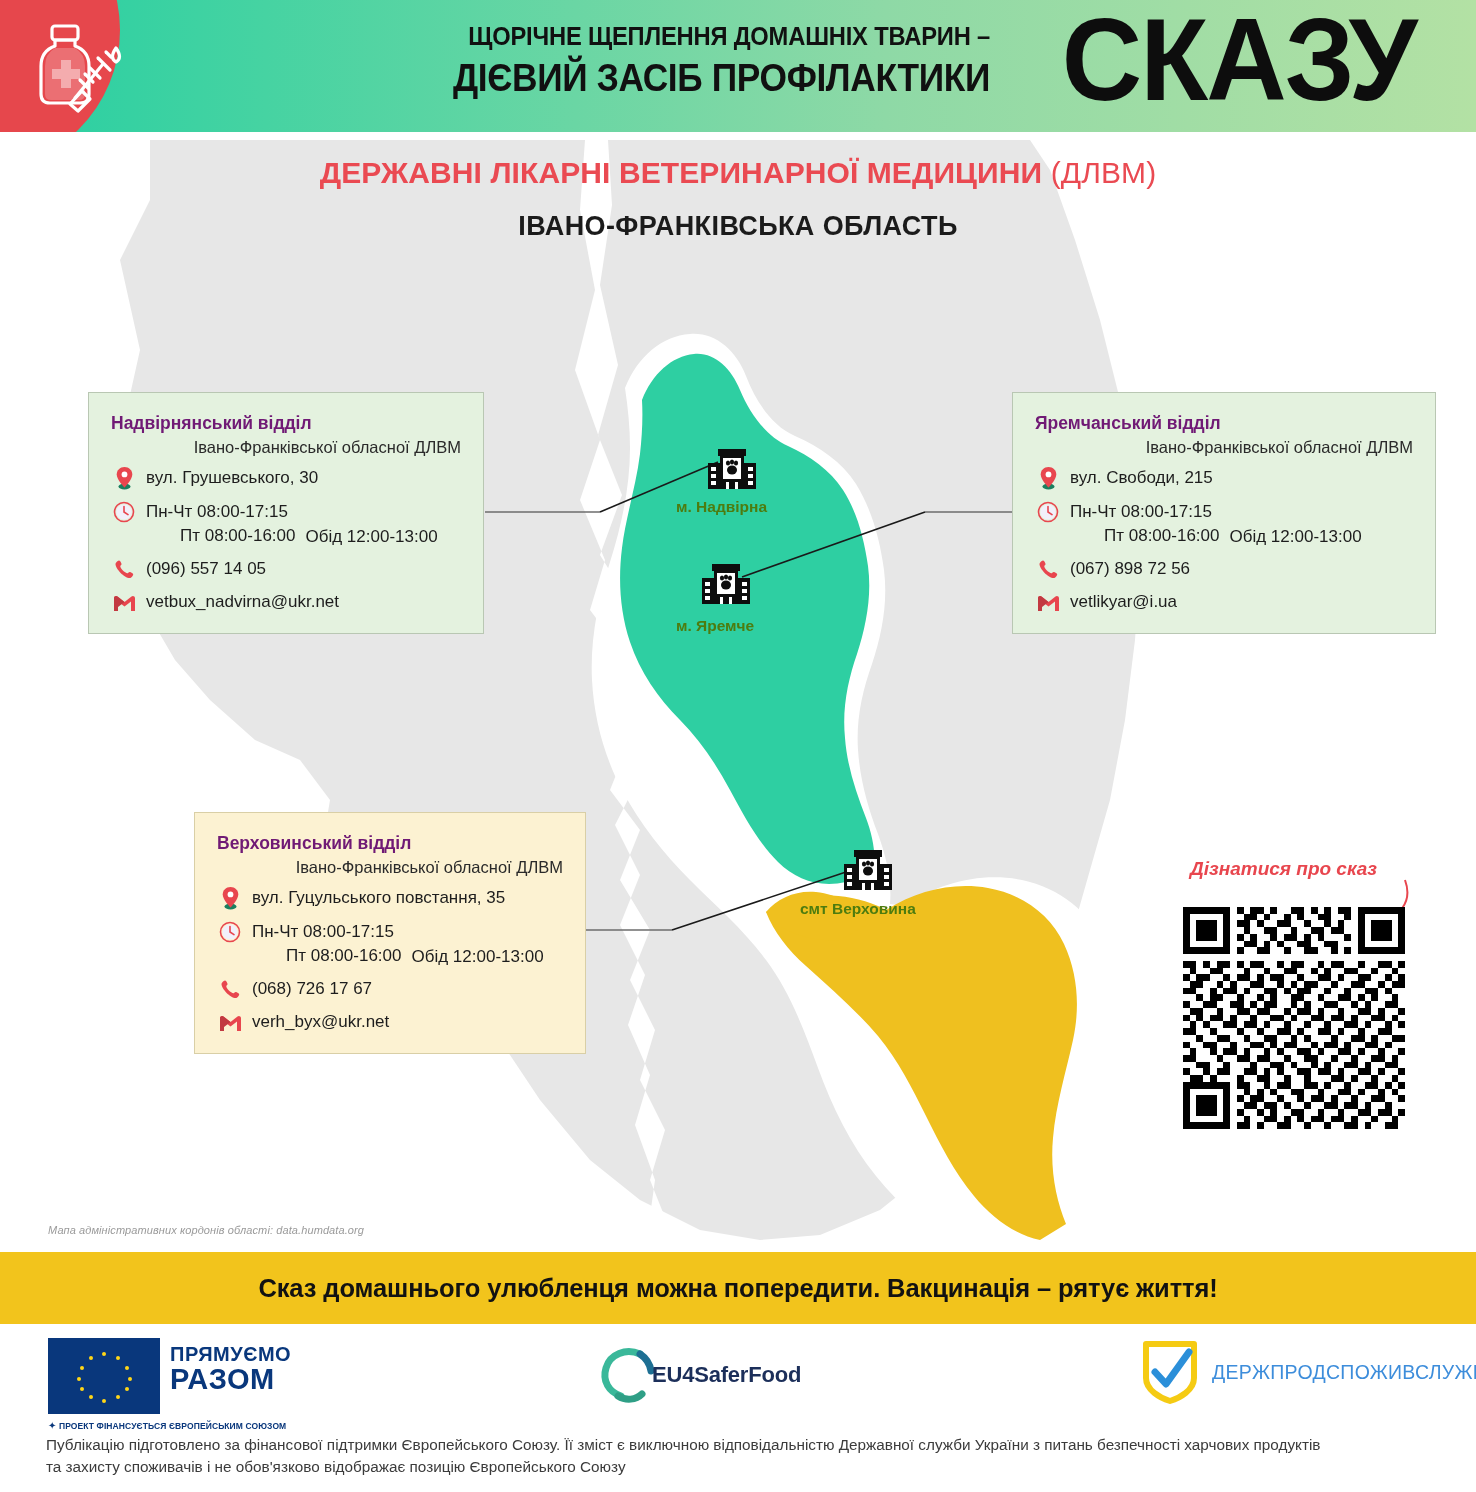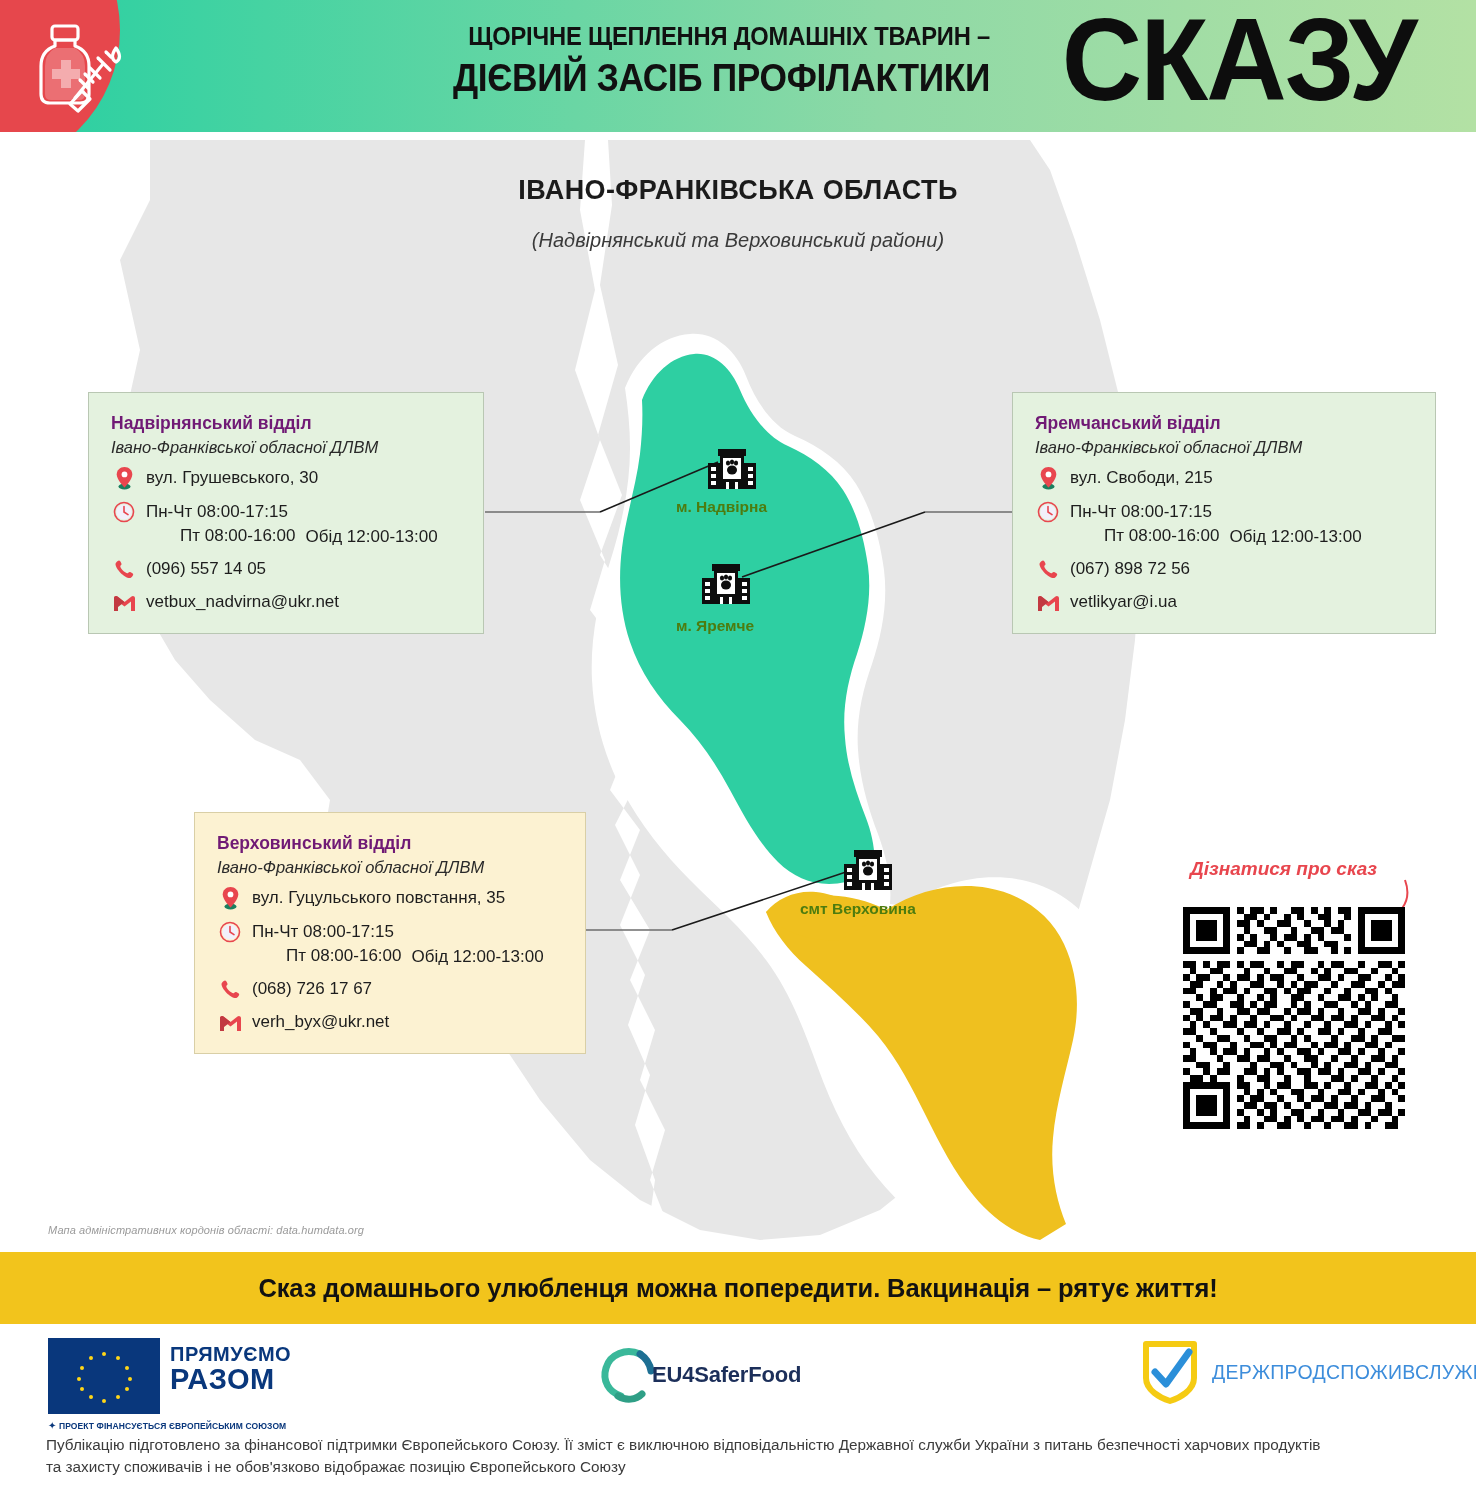--- a/index.html
+++ b/index.html
@@ -52,21 +52,21 @@
   .t-main{font-size:30px;font-weight:bold;color:#ea4a52;letter-spacing:0.1px;line-height:1.2;}
   .t-main .light{font-weight:normal;}
   .t-sub{font-size:27px;font-weight:bold;color:#1b1b1b;margin-top:20px;letter-spacing:0.4px;}
   .t-sub2{font-size:20px;font-style:italic;color:#3a3a3a;margin-top:23px;font-weight:400;}
 
   
   .card{position:absolute;z-index:8;border:1px solid #b9c7b3;padding:20px 22px 18px 22px;box-sizing:border-box;}
   .card.green{background:#e4f2df;}
   .card.yellow{background:#fcf2d2;border-color:#d9cfa6;}
   .card-title{font-size:17.5px;font-weight:bold;color:#701a75;line-height:1.25;}
-  .card-sub{font-size:16.5px;font-style:italic;color:#2a2a2a;margin-top:2px;margin-bottom:9px;line-height:1.25;}
+  .card-sub{font-size:16.5px;color:#2a2a2a;margin-top:2px;margin-bottom:9px;line-height:1.25;text-align:right;}
   .row{display:flex;align-items:flex-start;margin-top:9px;}
   .ico{width:26px;min-width:26px;height:24px;margin-right:9px;display:flex;align-items:center;justify-content:center;}
   .rowtxt{font-size:17px;color:#1d1d1d;line-height:1.32;}
   .hours{display:flex;align-items:flex-start;}
   .hours-left{font-size:17px;color:#1d1d1d;line-height:1.45;}
   .hours-left .l2{display:block;padding-left:34px;}
   .hours-right{font-size:17px;color:#1d1d1d;align-self:flex-end;margin-left:10px;margin-bottom:2px;white-space:nowrap;}
 
   
   #card-nadvirna{left:88px;top:392px;width:396px;}
@@ -288,22 +288,25 @@
           <rect x="42" y="29" width="5" height="4"></rect>
           <rect x="42" y="36" width="5" height="4"></rect>
         <rect x="20" y="37" width="3" height="7"></rect>
           <rect x="29" y="37" width="3" height="7"></rect>
       </g>
     </svg>
     <div class="citylabel" style="left:800px;top:760px;">смт Верховина</div>
   </div>
 
   <div class="title-block">
+    <div class="t-main">
+      <span>ДЕРЖАВНІ ЛІКАРНІ ВЕТЕРИНАРНОЇ МЕДИЦИНИ</span>
+      <span class="light">(ДЛВМ)</span>
+    </div>
     <div class="t-sub">ІВАНО-ФРАНКІВСЬКА ОБЛАСТЬ</div>
-    <div class="t-sub2">(Надвірнянський та Верховинський райони)</div>
   </div>
 
   <div class="card green" id="card-nadvirna">
     <div class="card-title">Надвірнянський відділ</div>
     <div class="card-sub">Івано-Франківської обласної ДЛВМ</div>
 
     <div class="row">
       <span class="ico">
         <svg width="17" height="23" viewBox="0 0 17 23">
             <ellipse cx="8.5" cy="19.5" rx="6" ry="3" fill="#1a7f5f"></ellipse>

